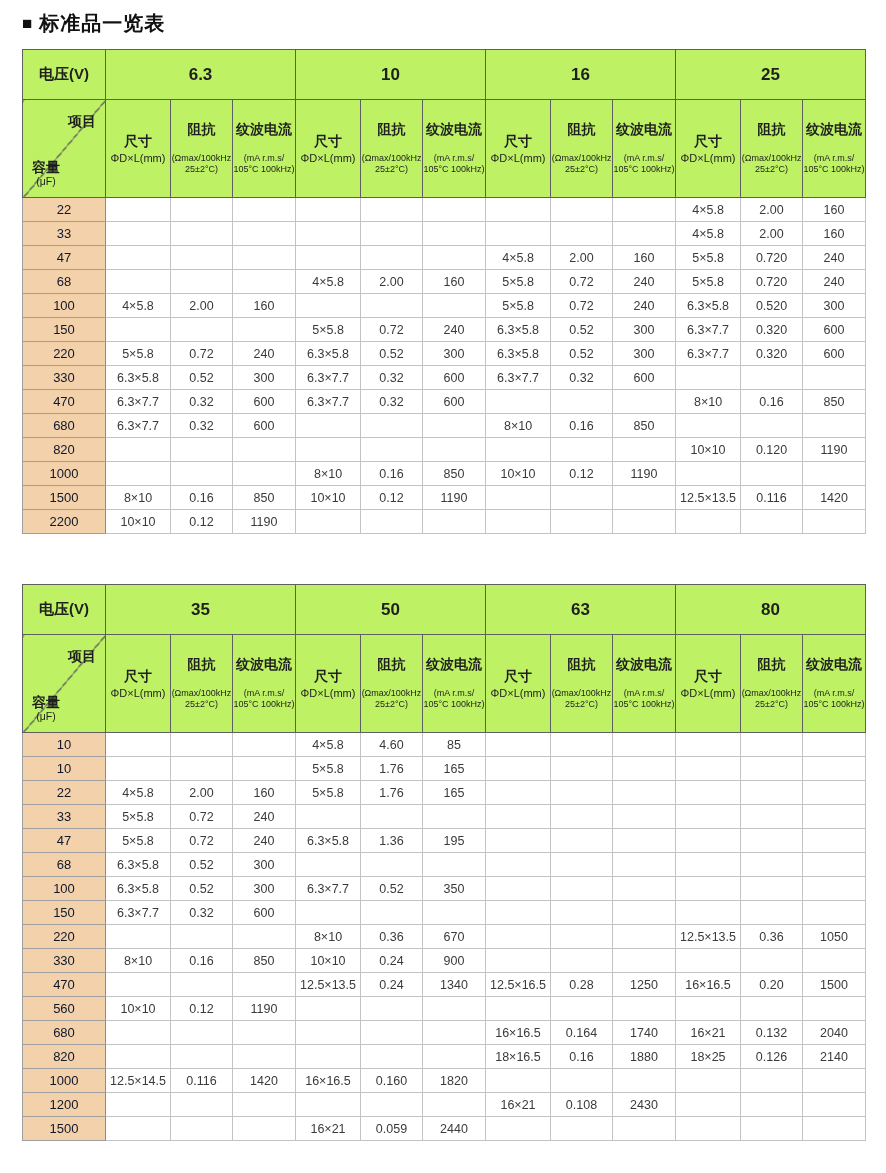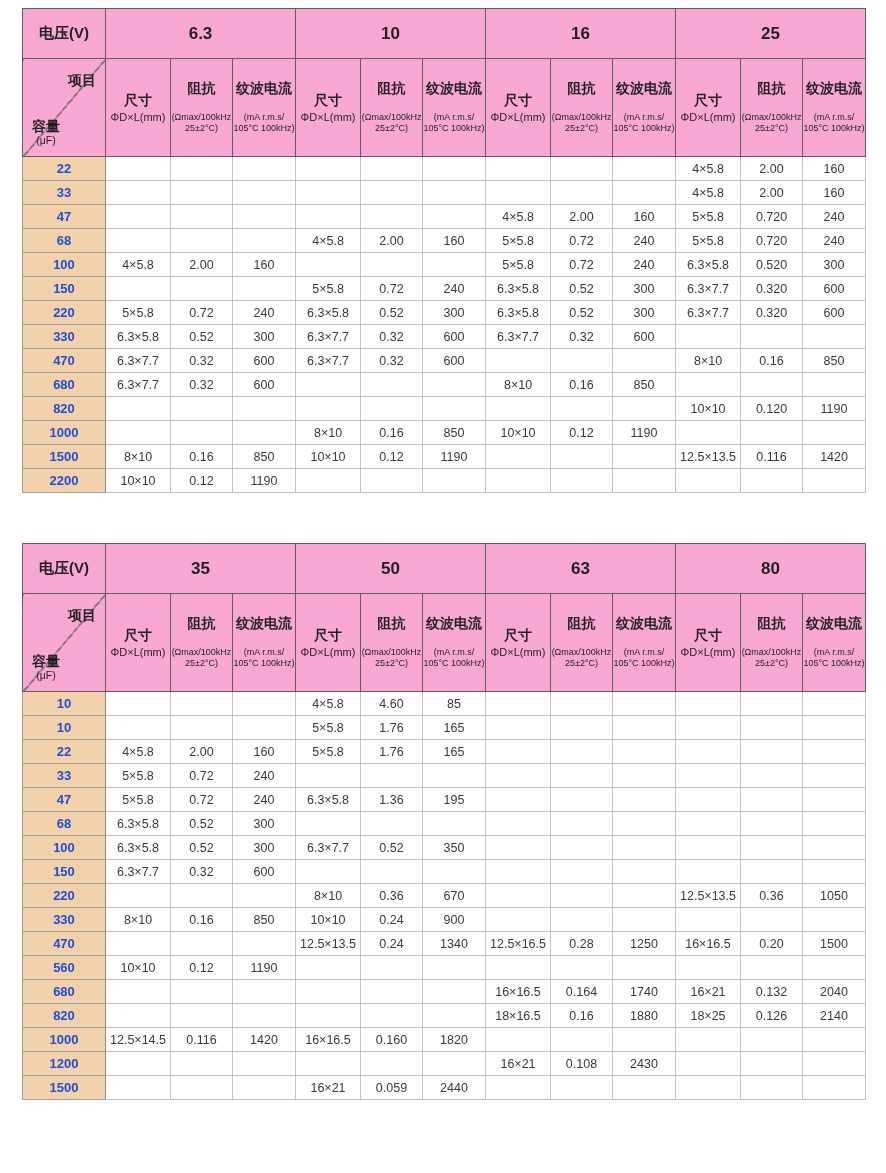--- a/index.html
+++ b/index.html
@@ -18,21 +18,21 @@
     border:1.5px solid #8a8a8a;
   }
   table.spec.first { margin-bottom:50px; }
 
   col.c-lbl { width:83px; }
   col.c-size { width:65px; }
   col.c-imp { width:62px; }
   col.c-rip { width:63px; }
 
   thead th {
-    background:#f9a8d4;
+    background:#bef264;
     border:1px solid #5f5f5f;
     font-weight:bold; color:#1f1f1f;
     padding:0; vertical-align:middle; text-align:center;
   }
   tr.vrow { height:50px; }
   th.vlabel { font-size:15px; }
   th.vnum { font-size:17px; }
 
   tr.subrow { height:98px; }
   th.corner {
@@ -53,30 +53,33 @@
   tbody td {
     border:1px solid #c3c3c3;
     text-align:center; vertical-align:middle;
     font-size:12.5px; color:#3a3a3a;
     padding:0; overflow:hidden; white-space:nowrap;
   }
   tbody td.lbl {
     background:#f3d1aa;
     border-color:#9e9e9e;
     border-right:1.5px solid #8a8a8a;
-    font-weight:bold; font-size:13px; color:#1d4ed8;
+    font-weight:normal; font-size:13px; color:#0f172a;
   }
   tbody td.gs { border-left:1.5px solid #989898; }
   thead th.gs { border-left:1.5px solid #5f5f5f; }
 </style>
 </head>
 <body>
 
 <div class="page">
 
+  <div class="title">
+    <span class="marker">■</span><span>标准品一览表</span>
+  </div>
 
   <table class="spec first">
     <colgroup>
       <col class="c-lbl">
         <col class="c-size">
         <col class="c-imp">
         <col class="c-rip">
       <col class="c-size">
         <col class="c-imp">
         <col class="c-rip">

